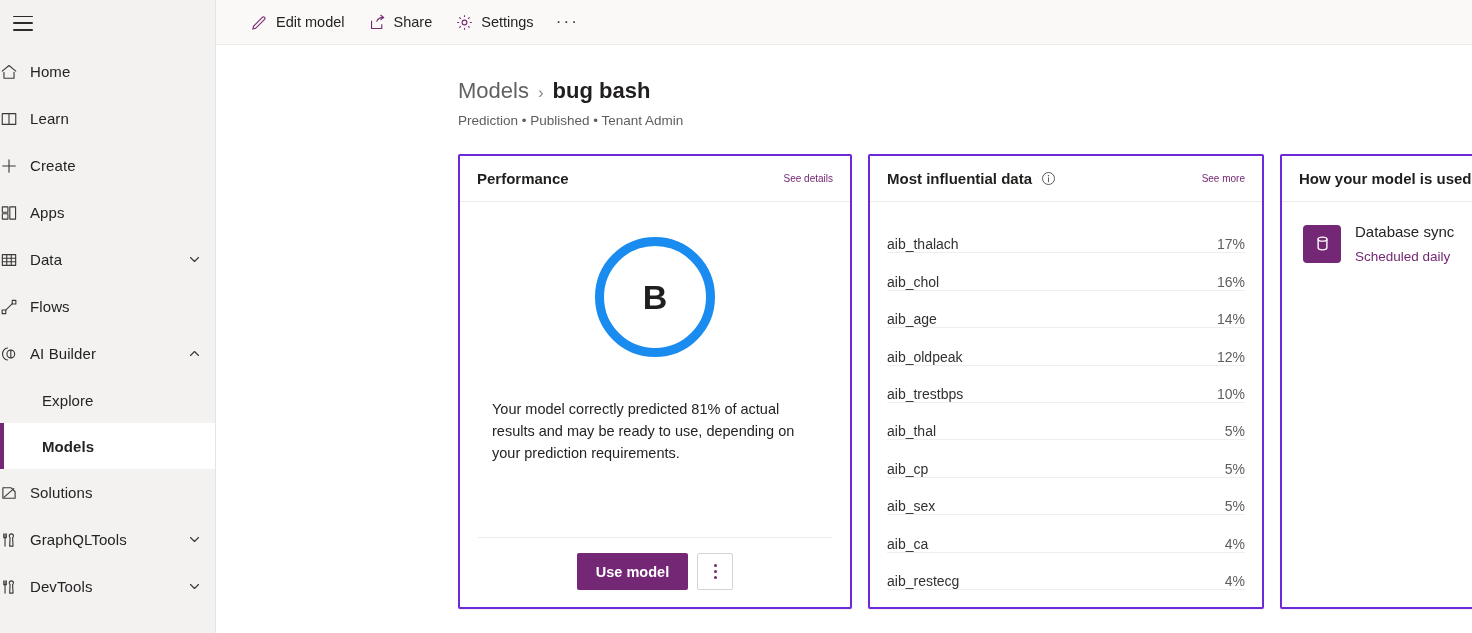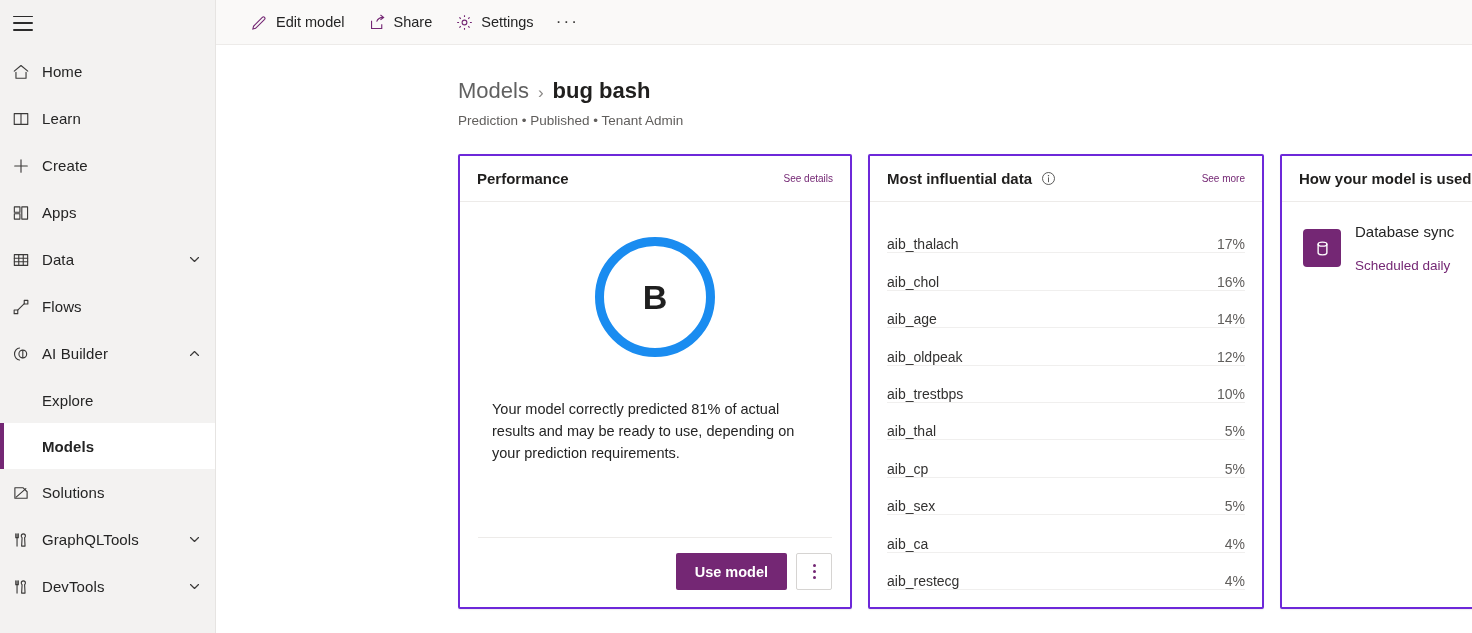--- a/index.html
+++ b/index.html
@@ -19,21 +19,21 @@
     flex: 0 0 216px;
     position: relative;
   }
   .hamburger-row { height: 46px; display: flex; align-items: center; padding-left: 13px; }
   .hamburger { width: 20px; height: 15px; display: flex; flex-direction: column; justify-content: space-between; cursor: pointer; }
   .hamburger span { display: block; height: 1.6px; background: #2b2b2b; border-radius: 1px; }
 
   .nav { padding-top: 2px; }
   .nav-item {
     height: 47px; display: flex; align-items: center;
-    padding-left: 12px; padding-right: 12px;
+    padding-left: 0; padding-right: 12px;
     color: #242424; cursor: pointer; position: relative;
   }
   .nav-ico {
     width: 30px; flex: 0 0 30px; display: flex; align-items: center; justify-content: flex-start;
     color: #3b3a39;
   }
   .nav-ico svg { display: block; }
   .nav-label { font-size: 15px; color: #242424; letter-spacing: .1px; }
   .nav-chevron { margin-left: auto; color: #3b3a39; display: flex; align-items: center; }
   .nav-item.sub { padding-left: 42px; height: 46px; }
@@ -92,21 +92,21 @@
     border: 9px solid #1a8cf0;
     display: flex; align-items: center; justify-content: center;
     font-size: 34px; font-weight: bold; color: #1f1f1f;
   }
   .perf-desc {
     margin-top: 41px; font-size: 14.5px; line-height: 1.52; color: #242424;
     width: 326px; align-self: center;
   }
   .perf-foot {
     margin-top: auto; border-top: 1px solid #edebe9;
-    padding: 15px 0 17px 0; display: flex; justify-content: flex-end; gap: 9px;
+    padding: 15px 0 17px 0; display: flex; justify-content: center; gap: 9px;
     align-items: center;
   }
   .btn-primary {
     background: #742774; color: #ffffff; border: none;
     height: 37px; padding: 0 19px; font-size: 14.5px; font-weight: bold;
     cursor: pointer; font-family: inherit; border-radius: 2px;
   }
   .btn-more {
     width: 36px; height: 37px; border: 1px solid #d6d4d2; background: #ffffff;
     cursor: pointer; display: flex; align-items: center; justify-content: center;
@@ -126,21 +126,21 @@
 
   
   .card-usage { width: 394px; height: 455px; }
   .usage-body { flex: 1 1 auto; padding: 17px 17px 0 17px; }
   .usage-item { display: flex; align-items: center; gap: 14px; cursor: pointer; padding: 4px; border-radius: 2px; }
   .usage-ico {
     width: 38px; height: 38px; flex: 0 0 38px; border-radius: 4px;
     background: #742774; display: flex; align-items: center; justify-content: center;
     color: #ffffff;
   }
-  .usage-txt { display: flex; flex-direction: column; gap: 18px; }
+  .usage-txt { display: flex; flex-direction: column; gap: 9px; }
   .usage-title { font-size: 15px; color: #242424; }
   .usage-sub { font-size: 13.5px; color: #742774; }
 </style>
 </head>
 <body>
 
 <div class="app">
 
   <nav class="sidebar">
     <div class="hamburger-row">

